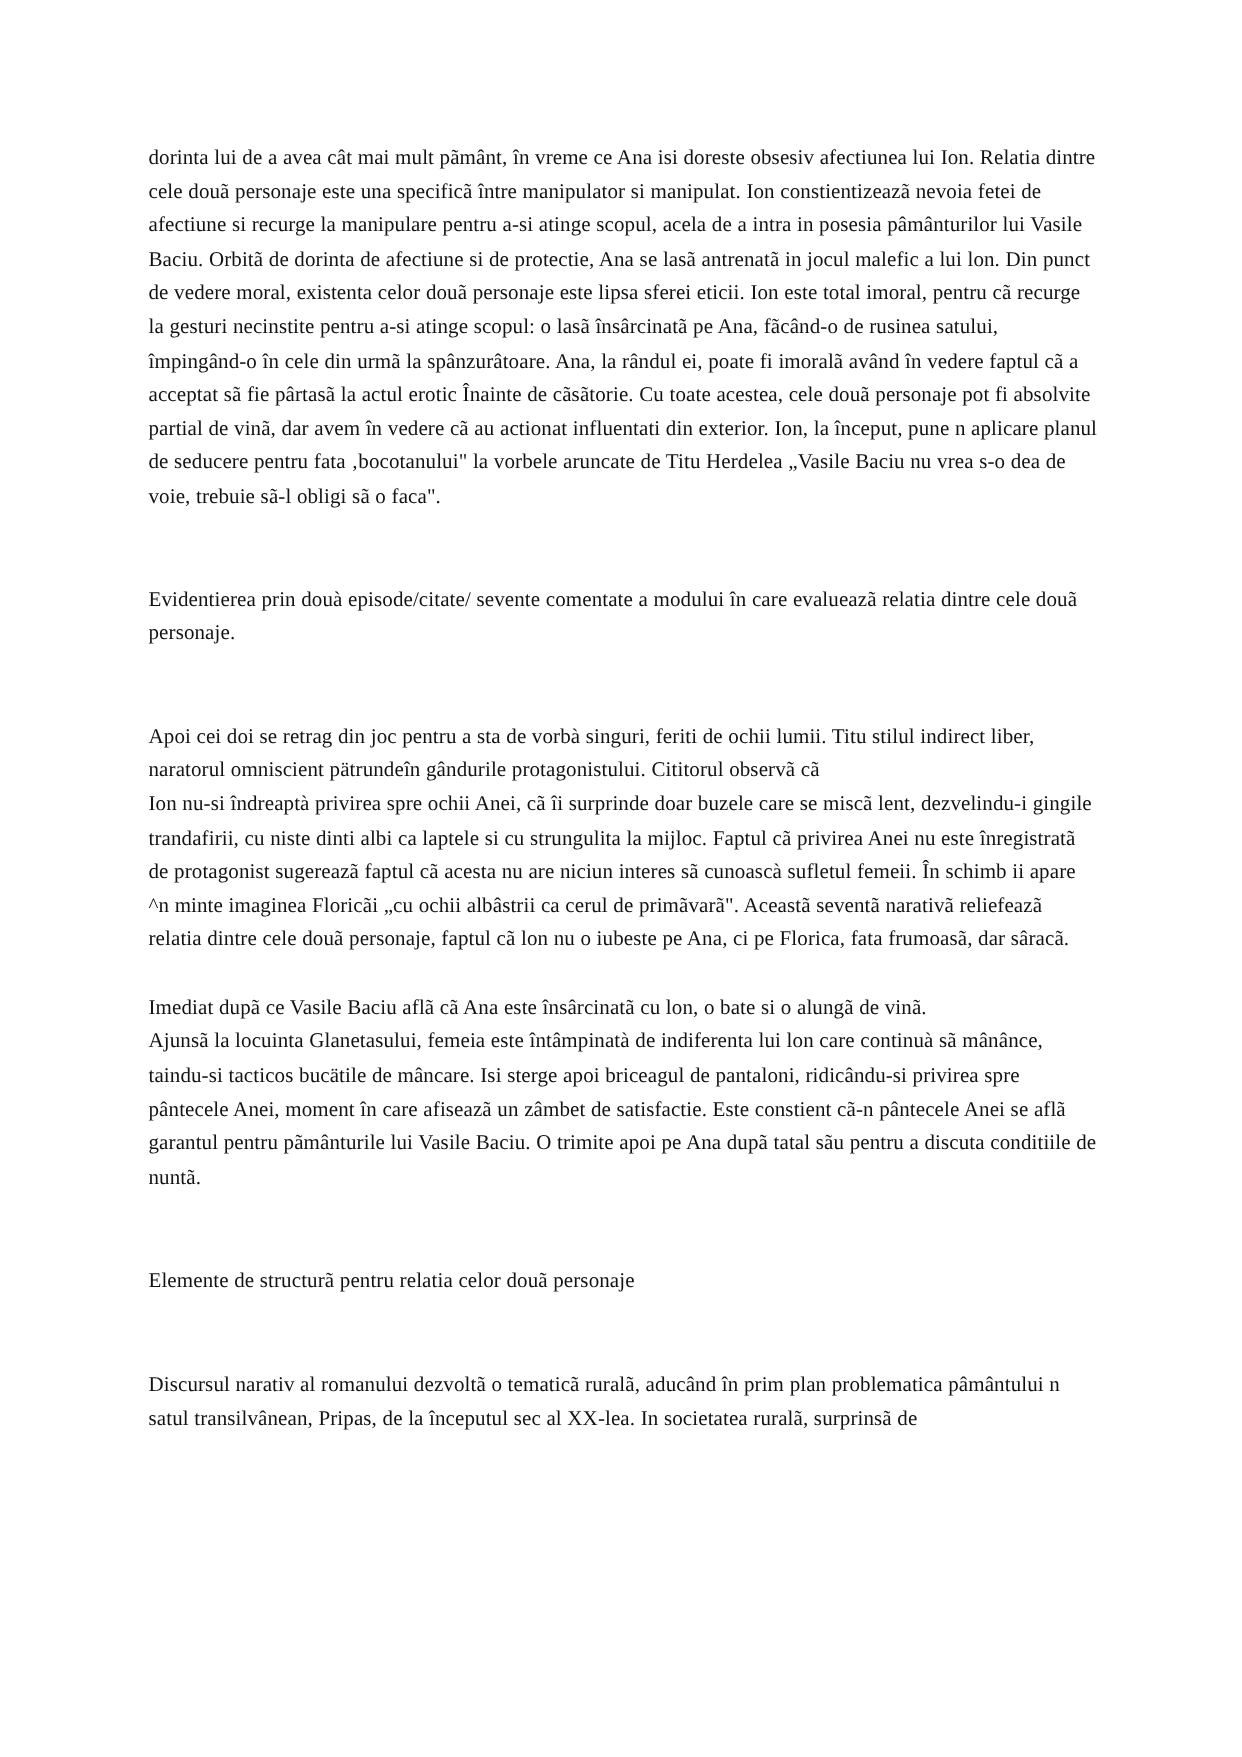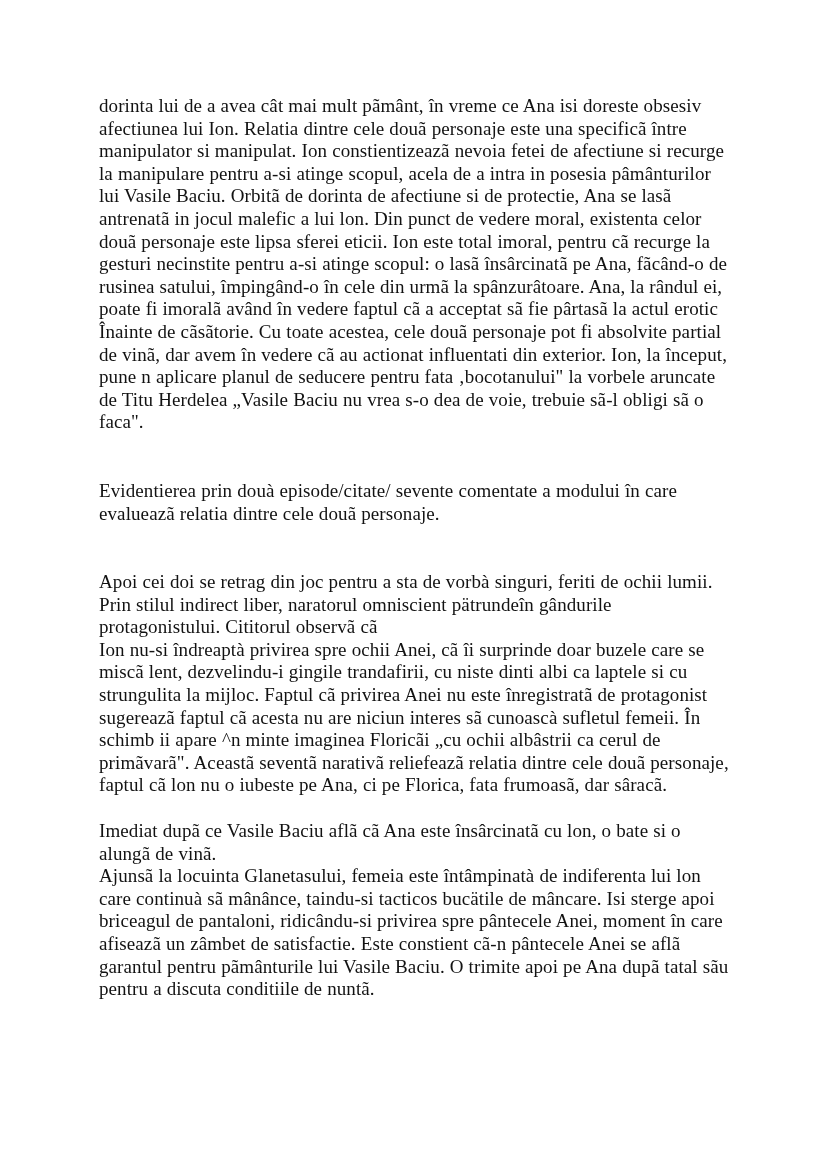--- a/index.html
+++ b/index.html
@@ -20,21 +20,21 @@
     width: 828px;
     height: 1171px;
     background: #ffffff;
     box-sizing: border-box;
     padding: 95px 97px 0 99px;
   }
   .doc-body {
     width: 634px;
   }
   .para {
-    font-size: 19px;
+    font-size: 14px;
     line-height: 22.6px;
     text-align: left;
     margin: 0;
     color: #121212;
     letter-spacing: 0.005em;
     word-spacing: 0.01em;
     -webkit-font-smoothing: antialiased;
   }
   .para + .para {
     margin-top: 0;
@@ -60,30 +60,32 @@
 
     <p class="para" style="color: rgb(18, 18, 18);">dorinta lui de a avea cât mai mult pãmânt, în vreme ce Ana isi doreste obsesiv afectiunea lui Ion. Relatia dintre cele douã personaje este una specificã între manipulator si manipulat. Ion constientizeazã nevoia fetei de afectiune si recurge la manipulare pentru a-si atinge scopul, acela de a intra in posesia pâmânturilor lui Vasile Baciu. Orbitã de dorinta de afectiune si de protectie, Ana se lasã antrenatã in jocul malefic a lui lon. Din punct de vedere moral, existenta celor douã personaje este lipsa sferei eticii. Ion este total imoral, pentru cã recurge la gesturi necinstite pentru a-si atinge scopul: o lasã însârcinatã pe Ana, fãcând-o de rusinea satului, împingând-o în cele din urmã la spânzurâtoare. Ana, la rândul ei, poate fi imoralã având în vedere faptul cã a acceptat sã fie pârtasã la actul erotic Înainte de cãsãtorie. Cu toate acestea, cele douã personaje pot fi absolvite partial de vinã, dar avem în vedere cã au actionat influentati din exterior. Ion, la început, pune n aplicare planul de seducere pentru fata ‚bocotanului" la vorbele aruncate de Titu Herdelea „Vasile Baciu nu vrea s-o dea de voie, trebuie sã-l obligi sã o faca".</p>
 
     <div class="gap-3"></div>
 
     <p class="para" style="color: rgb(18, 18, 18);">Evidentierea prin douà episode/citate/ sevente comentate a modului în care evalueazã relatia dintre cele douã personaje.</p>
 
     <div class="gap-3"></div>
 
 
-    <p class="para" style="color: rgb(18, 18, 18);">Apoi cei doi se retrag din joc pentru a sta de vorbà singuri, feriti de ochii lumii. Prin stilul indirect liber, naratorul omniscient pätrundeîn gândurile protagonistului. Cititorul observã cã</p>
+    <p class="para" style="color: rgb(18, 18, 18);">Apoi cei doi se retrag din joc pentru a sta de vorbà singuri, feriti de ochii lumii. Titu stilul indirect liber, naratorul omniscient pätrundeîn gândurile protagonistului. Cititorul observã cã</p>
 
     <p class="para" style="color: rgb(18, 18, 18);">Ion nu-si îndreaptà privirea spre ochii Anei, cã îi surprinde doar buzele care se miscã lent, dezvelindu-i gingile trandafirii, cu niste dinti albi ca laptele si cu strungulita la mijloc. Faptul cã privirea Anei nu este înregistratã de protagonist sugereazã faptul cã acesta nu are niciun interes sã cunoascà sufletul femeii. În schimb ii apare ^n minte imaginea Floricãi „cu ochii albâstrii ca cerul de primãvarã". Aceastã seventã narativã reliefeazã relatia dintre cele douã personaje, faptul cã lon nu o iubeste pe Ana, ci pe Florica, fata frumoasã, dar sâracã.</p>
 
     <div class="gap-1"></div>
 
     <p class="para" style="color: rgb(18, 18, 18);">Imediat dupã ce Vasile Baciu aflã cã Ana este însârcinatã cu lon, o bate si o alungã de vinã.</p>
 
     <p class="para" style="color: rgb(18, 18, 18);">Ajunsã la locuinta Glanetasului, femeia este întâmpinatà de indiferenta lui lon care continuà sã mânânce, taindu-si tacticos bucätile de mâncare. Isi sterge apoi briceagul de pantaloni, ridicându-si privirea spre pântecele Anei, moment în care afiseazã un zâmbet de satisfactie. Este constient cã-n pântecele Anei se aflã garantul pentru pãmânturile lui Vasile Baciu. O trimite apoi pe Ana dupã tatal sãu pentru a discuta conditiile de nuntã.</p>
 
     <div class="gap-heading-before"></div>
 
+    <p class="para" style="color: rgb(18, 18, 18);">Elemente de structurã pentru relatia celor douã personaje</p>
 
     <div class="gap-heading-after"></div>
 
+    <p class="para" style="color: rgb(18, 18, 18);">Discursul narativ al romanului dezvoltã o tematicã ruralã, aducând în prim plan problematica pâmântului n satul transilvânean, Pripas, de la începutul sec al XX-lea. In societatea ruralã, surprinsã de</p>
 
   </div>
 </div>
 
 </body></html>

